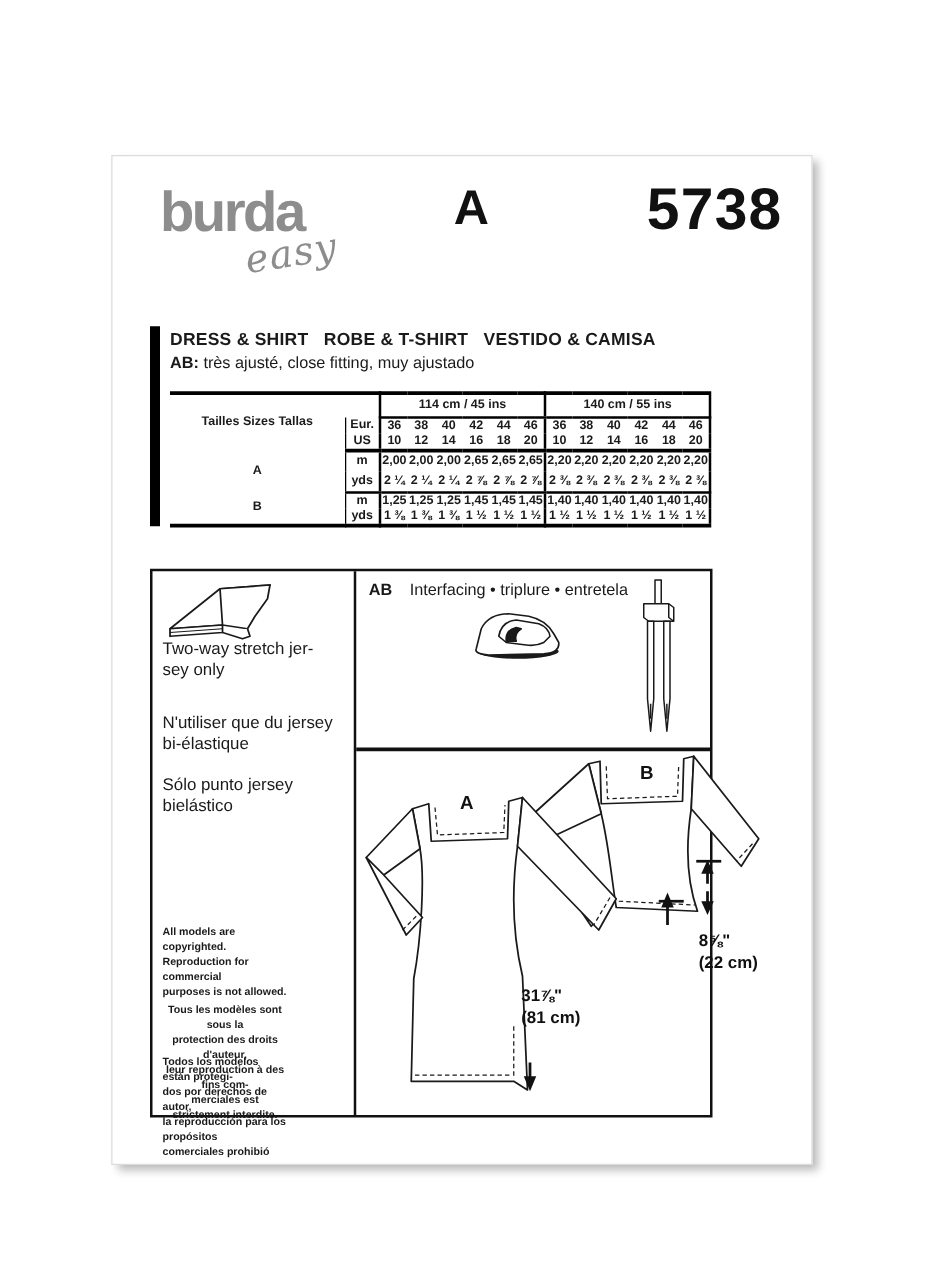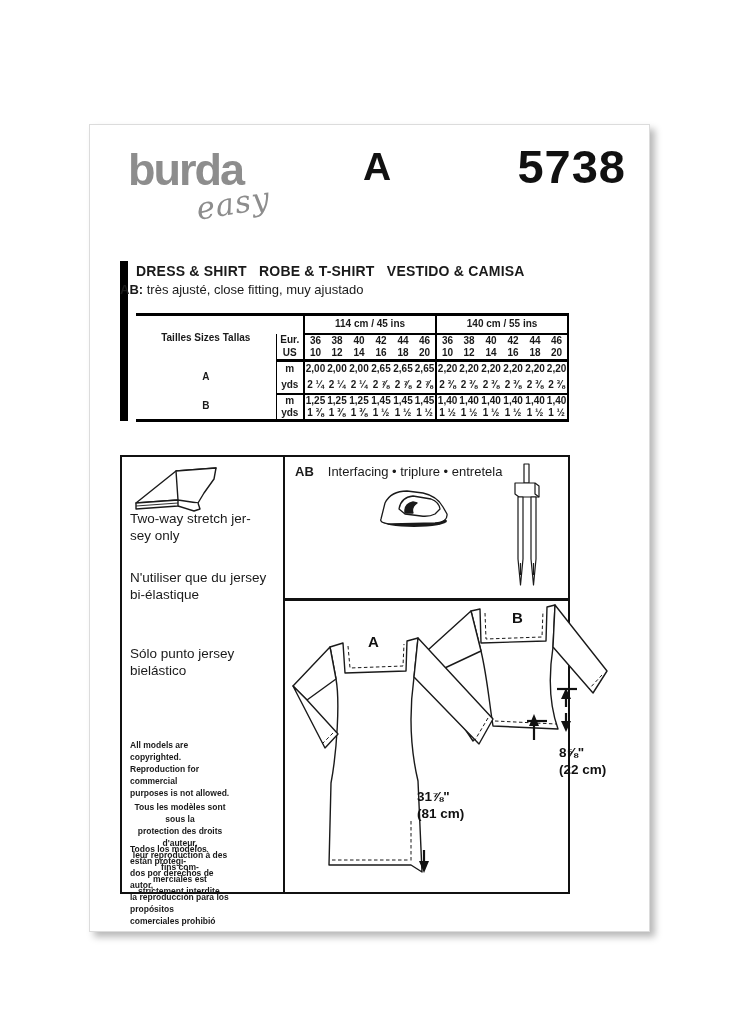--- a/index.html
+++ b/index.html
@@ -30,21 +30,21 @@
   .pattern-number{
     position:absolute;right:23px;top:14px;
     font-size:47px;font-weight:600;letter-spacing:1px;color:#111;
   }
   
   .title-bar{position:absolute;left:30px;top:136px;width:8px;height:160px;background:#000;}
   .title-main{
     position:absolute;left:46px;top:138px;font-size:14px;font-weight:700;
     white-space:pre;letter-spacing:0.2px;
   }
-  .title-sub{position:absolute;left:30px;top:157px;font-size:13px;white-space:pre;}
+  .title-sub{position:absolute;left:46px;top:157px;font-size:13px;white-space:pre;}
   .title-sub b{font-weight:700;}
   
   .tblwrap{position:absolute;left:46px;top:188px;}
   table.tbl{border-collapse:collapse;table-layout:fixed;width:432px;
     border-top:3px solid #000;border-bottom:3px solid #000;}
   table.tbl td{
     padding:0;font-size:10px;font-weight:700;line-height:1;
     text-align:center;vertical-align:middle;white-space:nowrap;overflow:hidden;
   }
   td.lbl{ text-align:left;padding-left:2px;vertical-align:bottom;padding-bottom:3px;
@@ -58,21 +58,21 @@
   tr.r-us td{ border-bottom:3px solid #000;}
   tr.r-ayds td{ border-bottom:2px solid #000;}
   td.rowlbl{ text-align:left;padding-left:2px;vertical-align:top;padding-top:2px;font-size:10.5px;}
   
   .panel{
     position:absolute;left:30px;top:330px;width:450px;height:439px;
     border:2px solid #111;box-sizing:border-box;display:flex;
   }
   .sidebar{width:114px;border-right:2px solid #111;position:relative;flex:none;padding-left:47px;}
   .note{position:absolute;left:8px;font-size:13.5px;line-height:17px;white-space:pre-line;}
-  .note1{top:53px;} .note2{top:112px;} .note3{top:188px;}
+  .note1{top:53px;} .note2{top:112px;} .note3{top:162px;}
   .copy{position:absolute;left:8px;width:100px;font-size:8.5px;font-weight:700;
         line-height:12px;white-space:pre-line;}
   .copy1{top:282px;} .copy2{top:344px;text-align:center;} .copy3{top:386px;}
   .rightcol{flex:1;display:flex;flex-direction:column;position:relative;}
   .interf{height:141px;border-bottom:3px solid #111;position:relative;flex:none;}
   .interf-text{position:absolute;left:10px;top:7px;font-size:13px;}
   .interf-text b{font-weight:700;margin-right:14px;text-align:right;}
   .drawings{flex:1;position:relative;}
   .drawings svg{position:absolute;left:0;top:0;}
   .bolt{position:absolute;left:6px;top:6px;}

